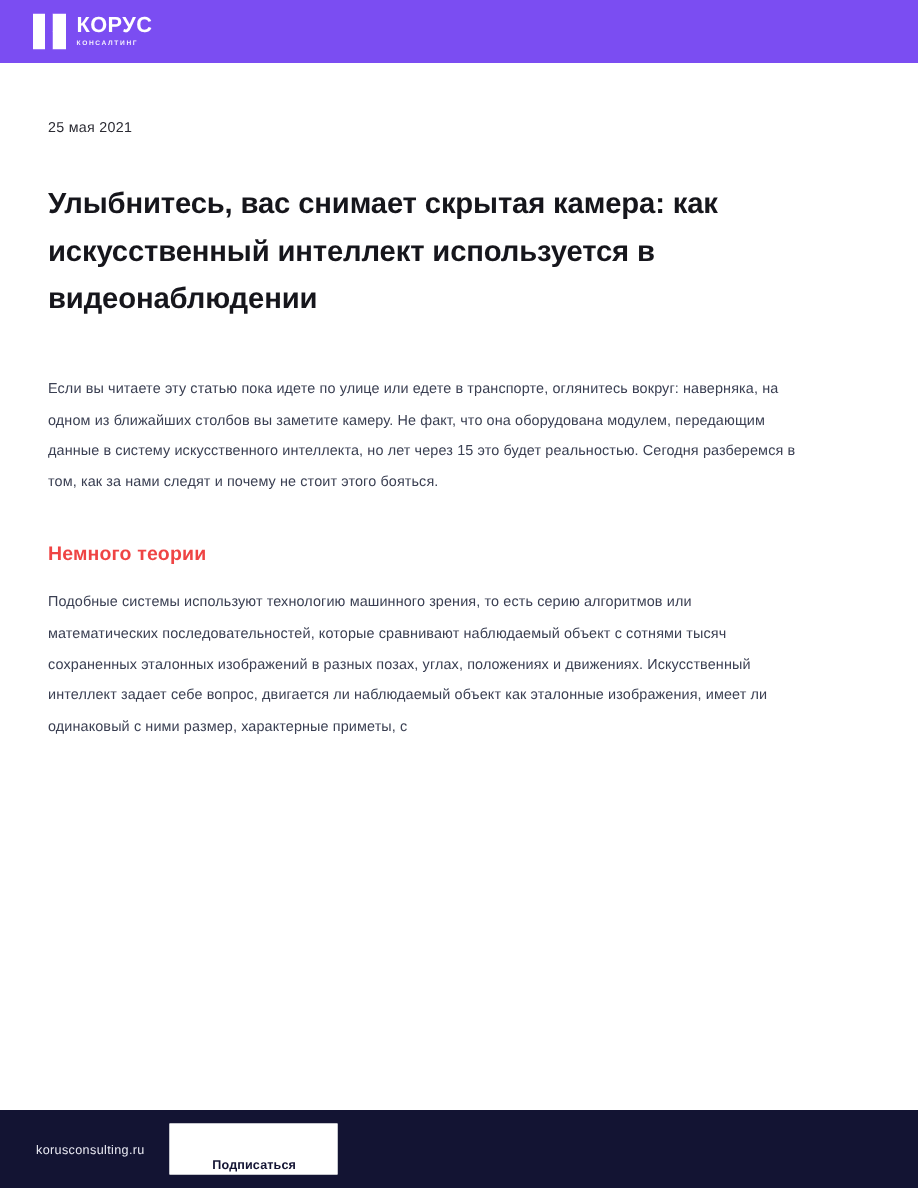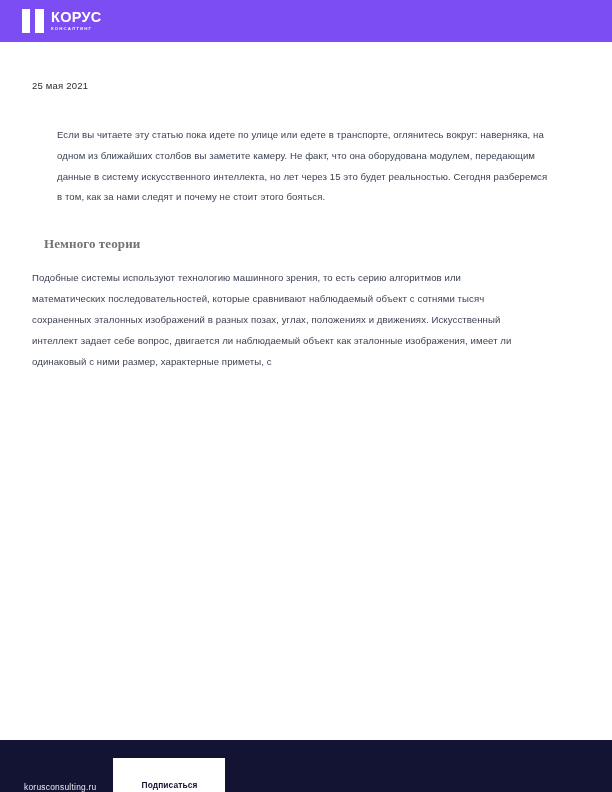--- a/index.html
+++ b/index.html
@@ -118,42 +118,40 @@
     margin: 0;
     font-size: 9.6px;
     line-height: 2.17;
     color: #3a3f52;
     letter-spacing: 0.08px;
     max-width: 500px;
   }
 
   .p-lead {
     margin-top: 34px;
-    margin-left: 25px;
   }
 
   .section-heading {
-    margin: 28px 0 16px 12px;
+    margin: 28px 0 16px 0;
     font-size: 13px;
     font-weight: bold;
-    color: #737373;
+    color: #ef4444;
     letter-spacing: 0.1px;
-    font-family: Liberation Serif, serif;
   }
 
   .p-gap {
     margin-top: 12px;
   }
 
   
   .site-footer {
     height: 52px;
     background: #131433;
     display: flex;
-    align-items: flex-end;
+    align-items: center;
     padding: 0 20px 0 24px;
     box-sizing: border-box;
     flex: 0 0 auto;
     position: relative;
   }
 
   .footer-site {
     color: #e9e9f2;
     font-size: 8.4px;
     letter-spacing: 0.25px;
@@ -216,20 +214,21 @@
         <span class="brand-sub">КОНСАЛТИНГ</span>
       </div>
     </div>
 
   </header>
 
   <main class="content">
 
     <div class="article-date">25 мая 2021</div>
 
+    <h1 class="article-title">Улыбнитесь, вас снимает скрытая камера: как искусственный интеллект используется в видеонаблюдении</h1>
 
     <p class="article-p p-lead">Если вы читаете эту статью пока идете по улице или едете в транспорте, оглянитесь вокруг: наверняка, на одном из ближайших столбов вы заметите камеру. Не факт, что она оборудована модулем, передающим данные в систему искусственного интеллекта, но лет через 15 это будет реальностью. Сегодня разберемся в том, как за нами следят и почему не стоит этого бояться.</p>
 
     <h2 class="section-heading">Немного теории</h2>
 
 
     <p class="article-p p-gap">Подобные системы используют технологию машинного зрения, то есть серию алгоритмов или математических последовательностей, которые сравнивают наблюдаемый объект с сотнями тысяч сохраненных эталонных изображений в разных позах, углах, положениях и движениях. Искусственный интеллект задает себе вопрос, двигается ли наблюдаемый объект как эталонные изображения, имеет ли одинаковый с ними размер, характерные приметы, с</p>
 
   </main>
 

